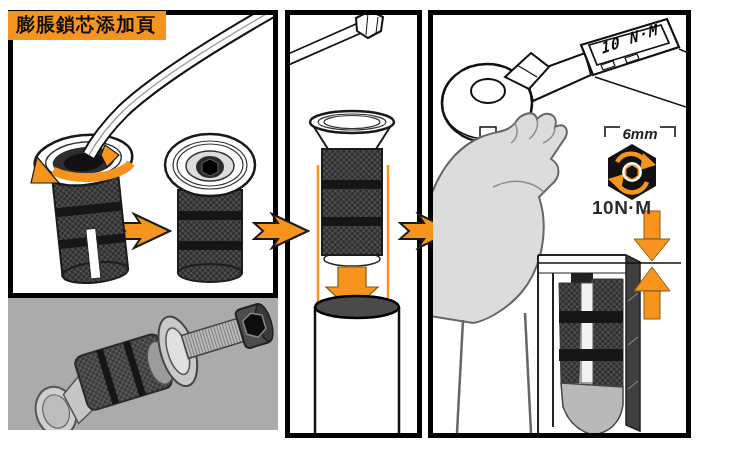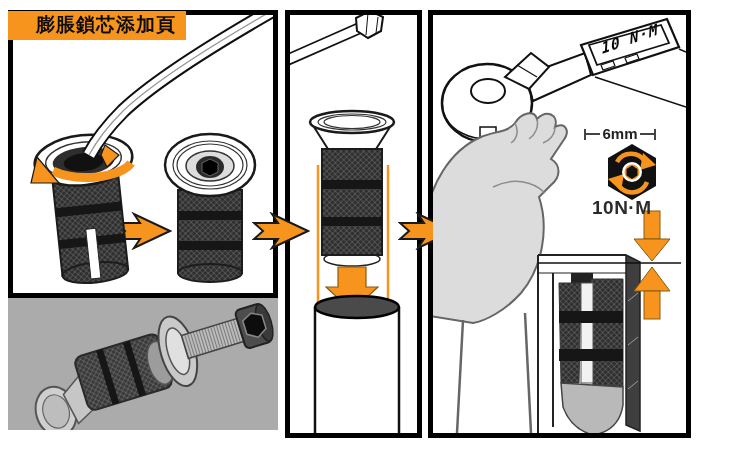--- a/index.html
+++ b/index.html
@@ -14,27 +14,27 @@
   #art-left{left:13px;top:15px;}
   #art-photo{left:8px;top:298px;}
   #art-mid{left:290px;top:15px;}
   #art-right{left:433px;top:15px;}
   .chain-arrow{position:absolute;z-index:2;width:58px;height:38px;}
   #chain-arrow-1{left:114px;top:212px;}
   #chain-arrow-2{left:252px;top:212px;}
   #chain-arrow-3{left:398px;top:212px;}
   #title-label{position:absolute;left:8px;top:11px;z-index:4;background:#F7941D;
     color:#0d0d0d;font-size:19px;font-weight:bold;letter-spacing:1px;
-    padding:3px 10px 4px 28px;line-height:22px;}
+    padding:3px 10px 4px 8px;line-height:22px;}
   #display-reading{position:absolute;left:586px;top:26px;width:88px;height:26px;z-index:4;
     transform:rotate(-19deg) skewX(-12deg);transform-origin:50% 50%;
     font-family:"DejaVu Sans Mono", monospace;font-weight:bold;font-style:italic;
     font-size:15px;color:#0a0a0a;text-align:center;line-height:26px;letter-spacing:1px;}
-  #hex-size-wrap{position:absolute;left:584px;top:126px;width:72px;height:16px;z-index:4;
-    display:flex;align-items:center;}
+  #hex-size-wrap{position:absolute;left:604px;top:126px;width:72px;height:16px;z-index:4;
+    display:flex;font-style:italic;}
   #hex-size-wrap .tick{width:2px;height:11px;background:#444;}
   #hex-size-wrap .hline{flex:1;height:2px;background:#444;}
   #hex-size-label{font-size:15px;font-weight:bold;color:#222;padding:0 2px;line-height:16px;}
   #torque-label{position:absolute;left:592px;top:197px;width:80px;z-index:4;
     text-align:left;font-size:19px;font-weight:bold;color:#2b2b2b;letter-spacing:0.5px;}
 </style>
 </head>
 <body>
 
 <div class="stage">

